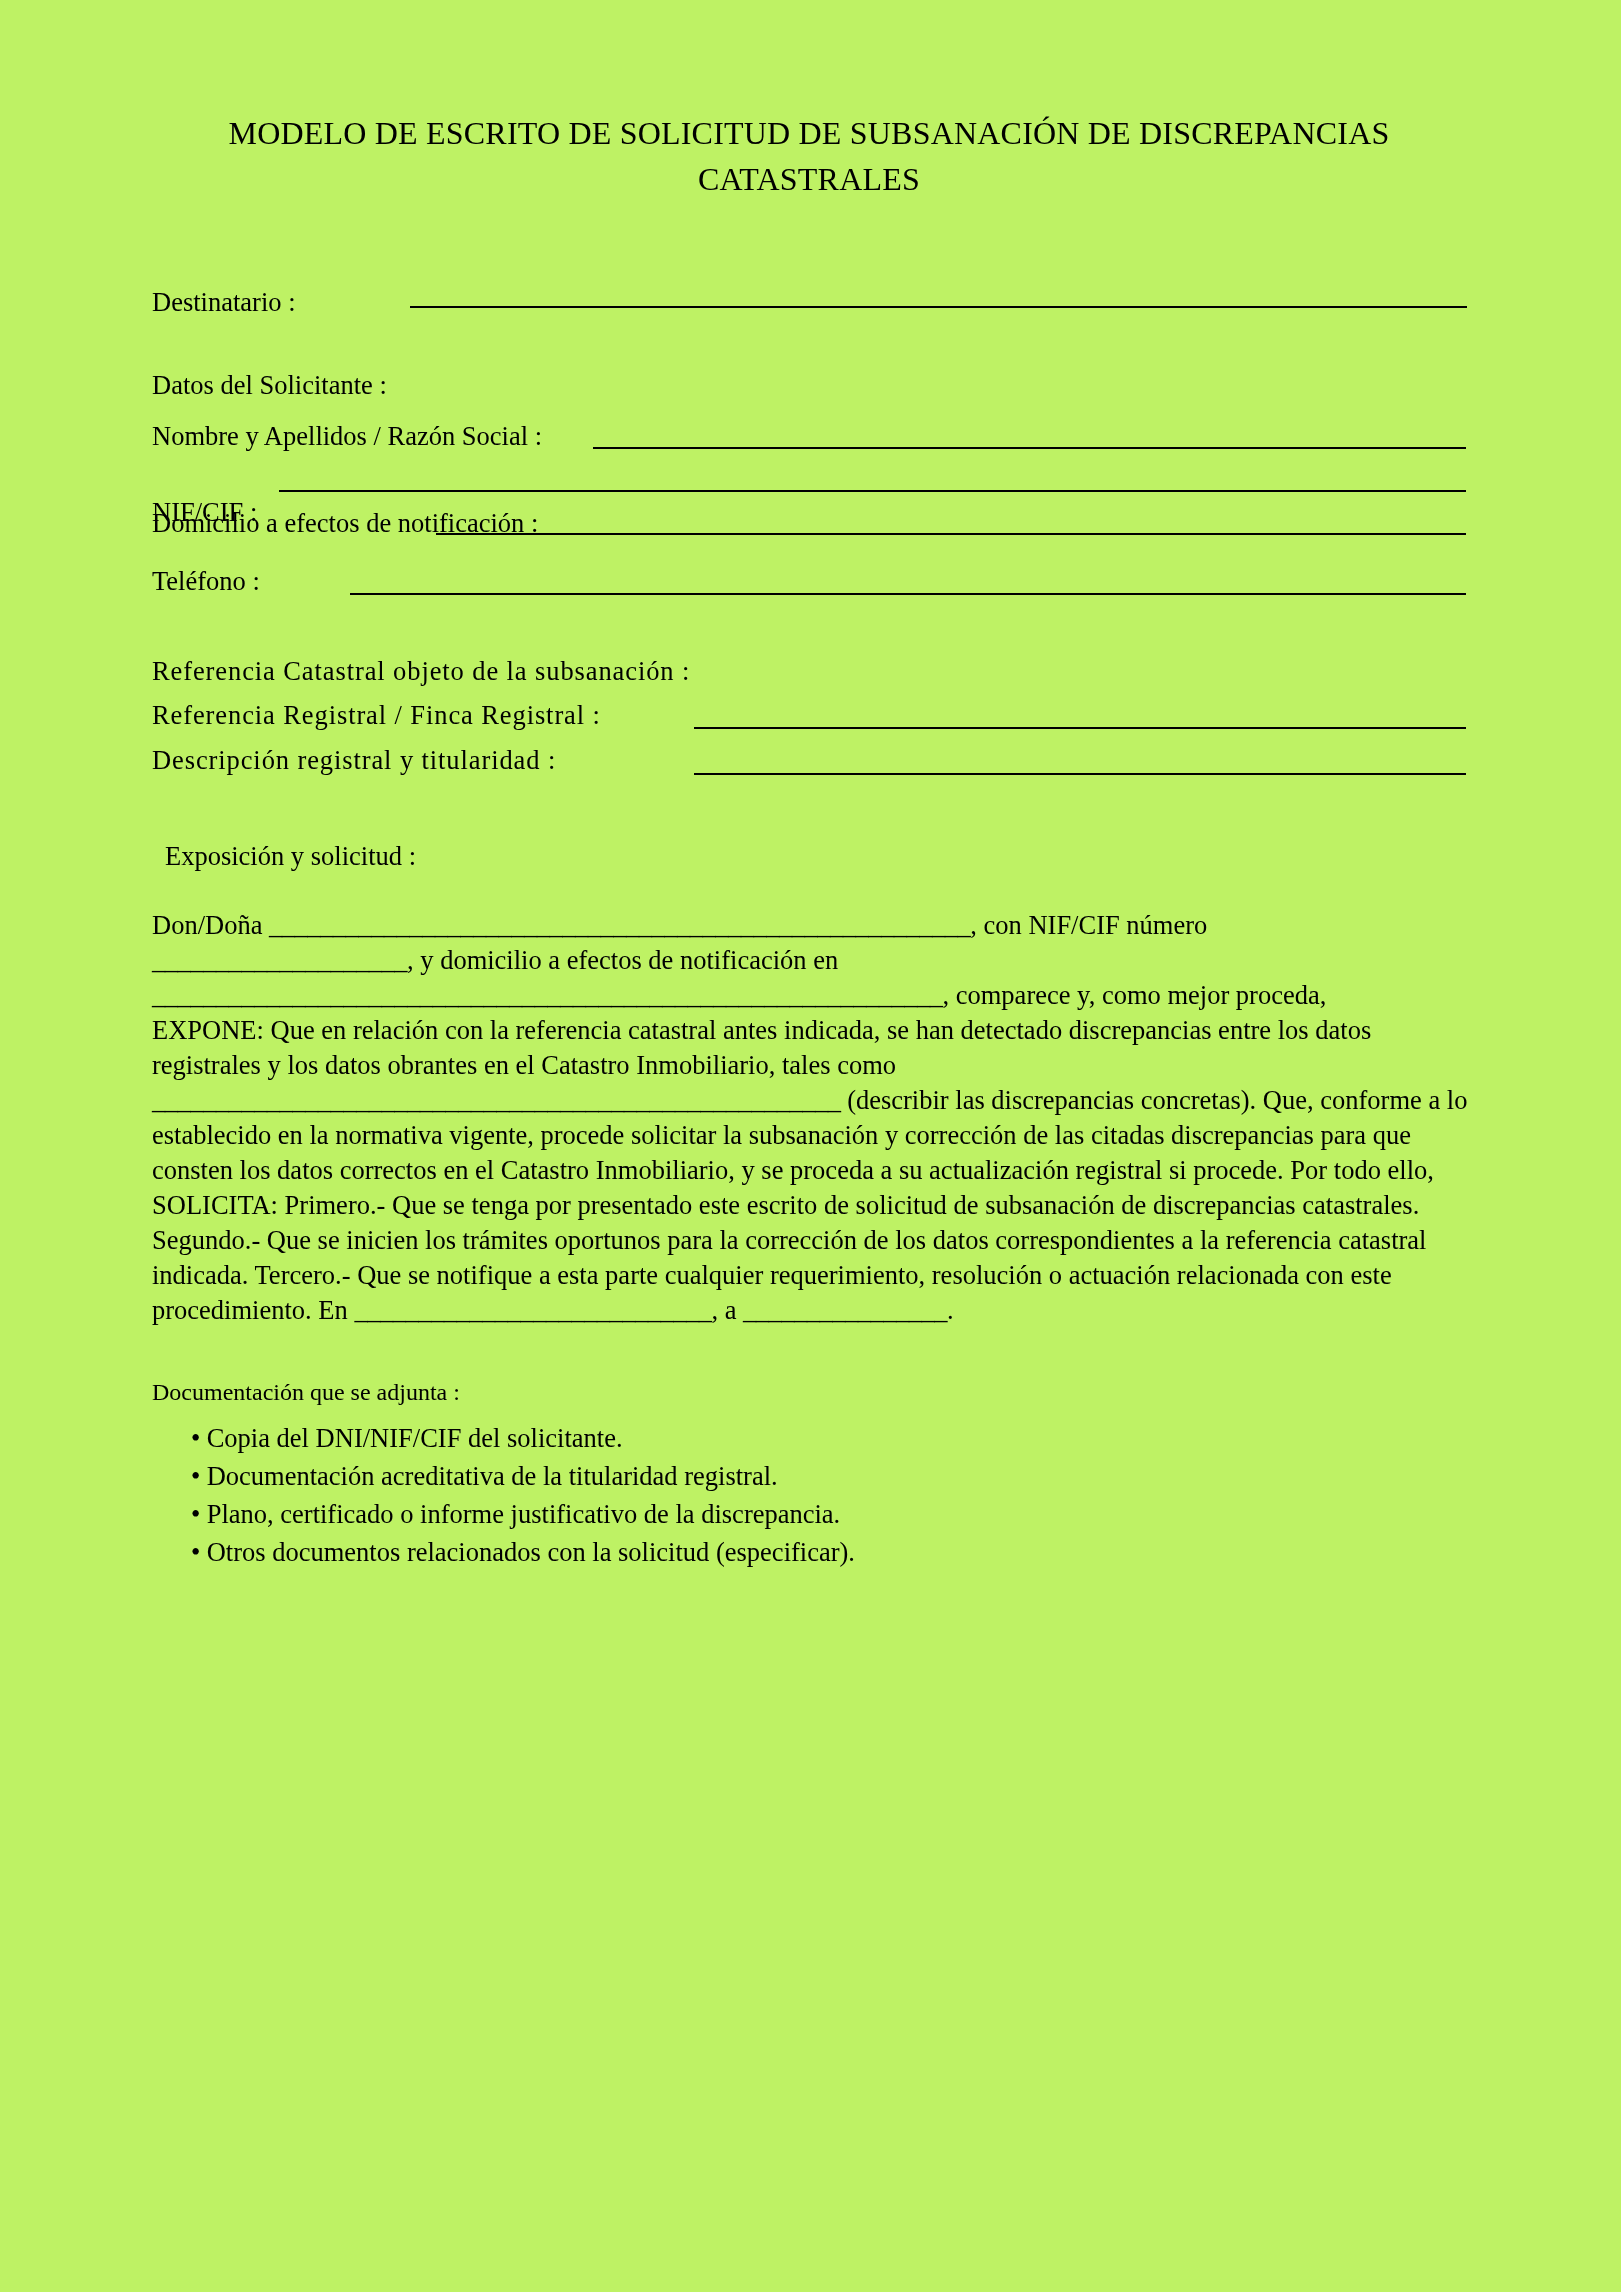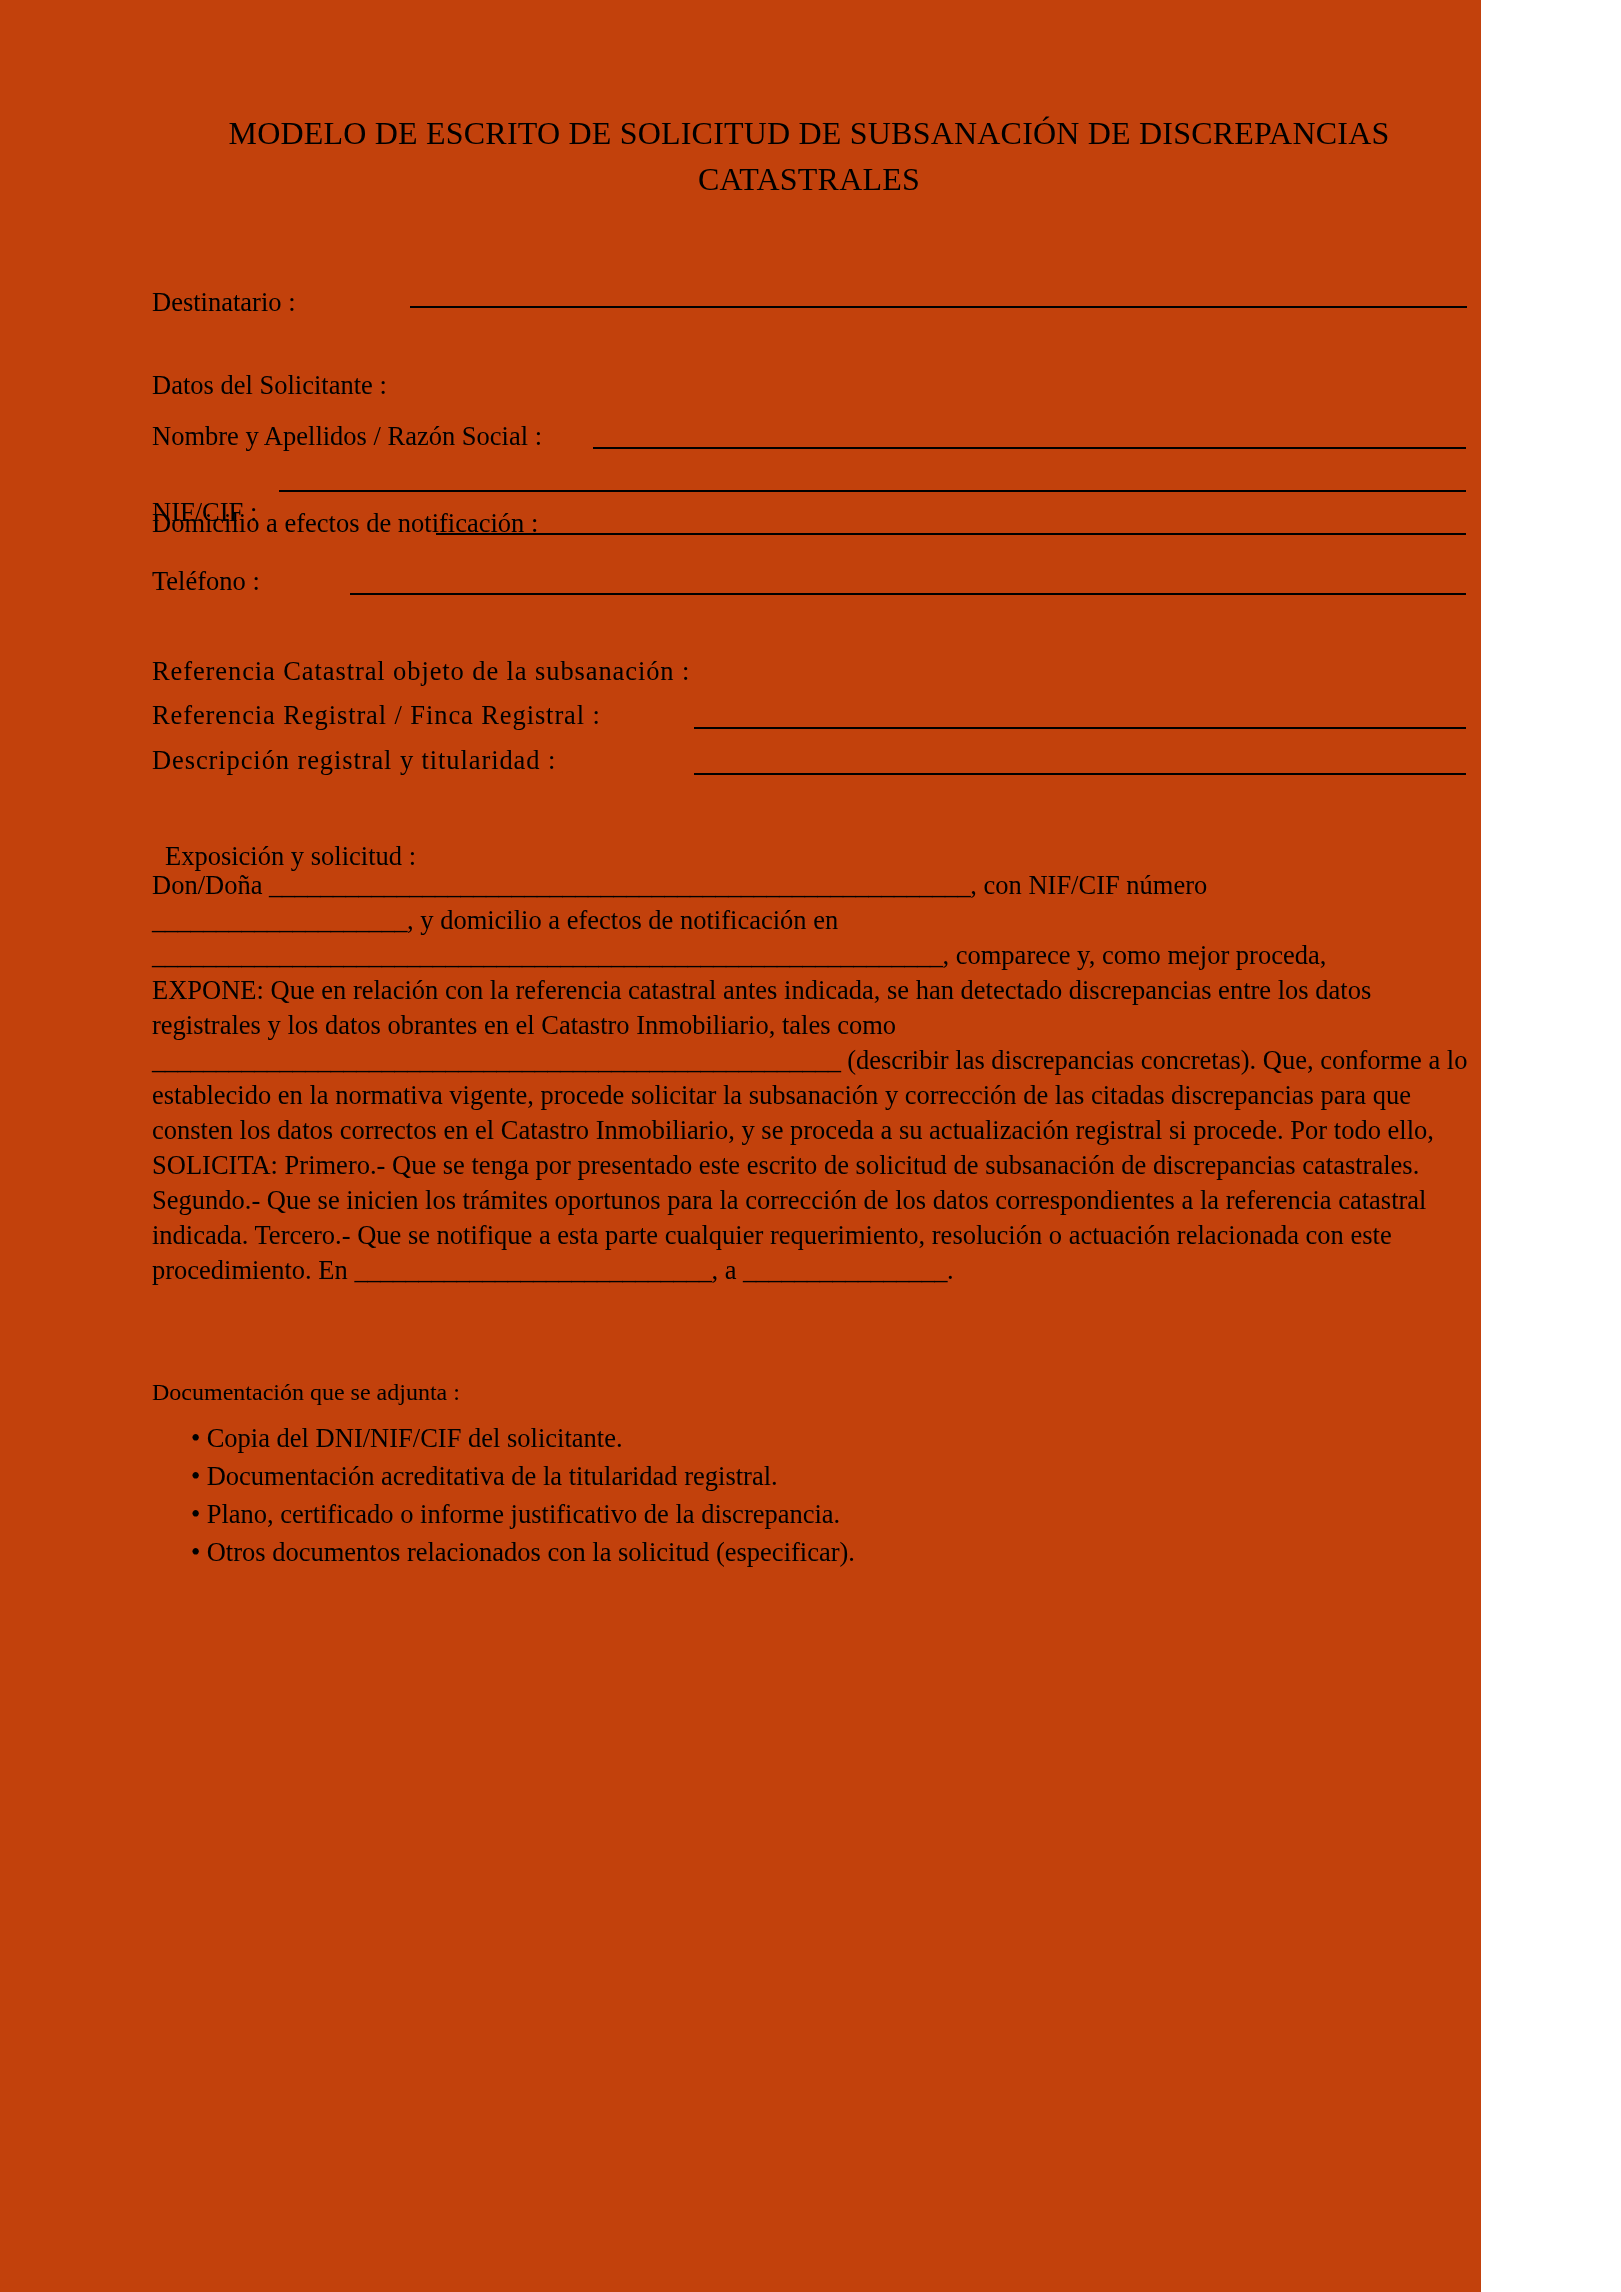--- a/index.html
+++ b/index.html
@@ -13,23 +13,23 @@
     position: relative;
     font-family: "Liberation Serif", "DejaVu Serif", serif;
     color: #000000;
     overflow: hidden;
   }
 
   .page {
     position: absolute;
     left: 0;
     top: 0;
-    width: 1481px;
+    width: 1621px;
     height: 2293px;
-    background: #c2410c;
+    background: #bef264;
   }
 
   
   .doc-title {
     position: absolute;
     left: 167px;
     top: 110px;
     width: 1284px;
     text-align: center;
     font-size: 32px;
@@ -54,21 +54,21 @@
 
   
   .spaced {
     letter-spacing: 0.9px;
   }
 
   
   .body-block {
     position: absolute;
     left: 152px;
-    top: 868px;
+    top: 908px;
     width: 1318px;
     font-size: 26.5px;
     line-height: 35px;
   }
   .body-block p {
     margin: 0;
   }
   .fill {
     letter-spacing: -0.5px;
   }

